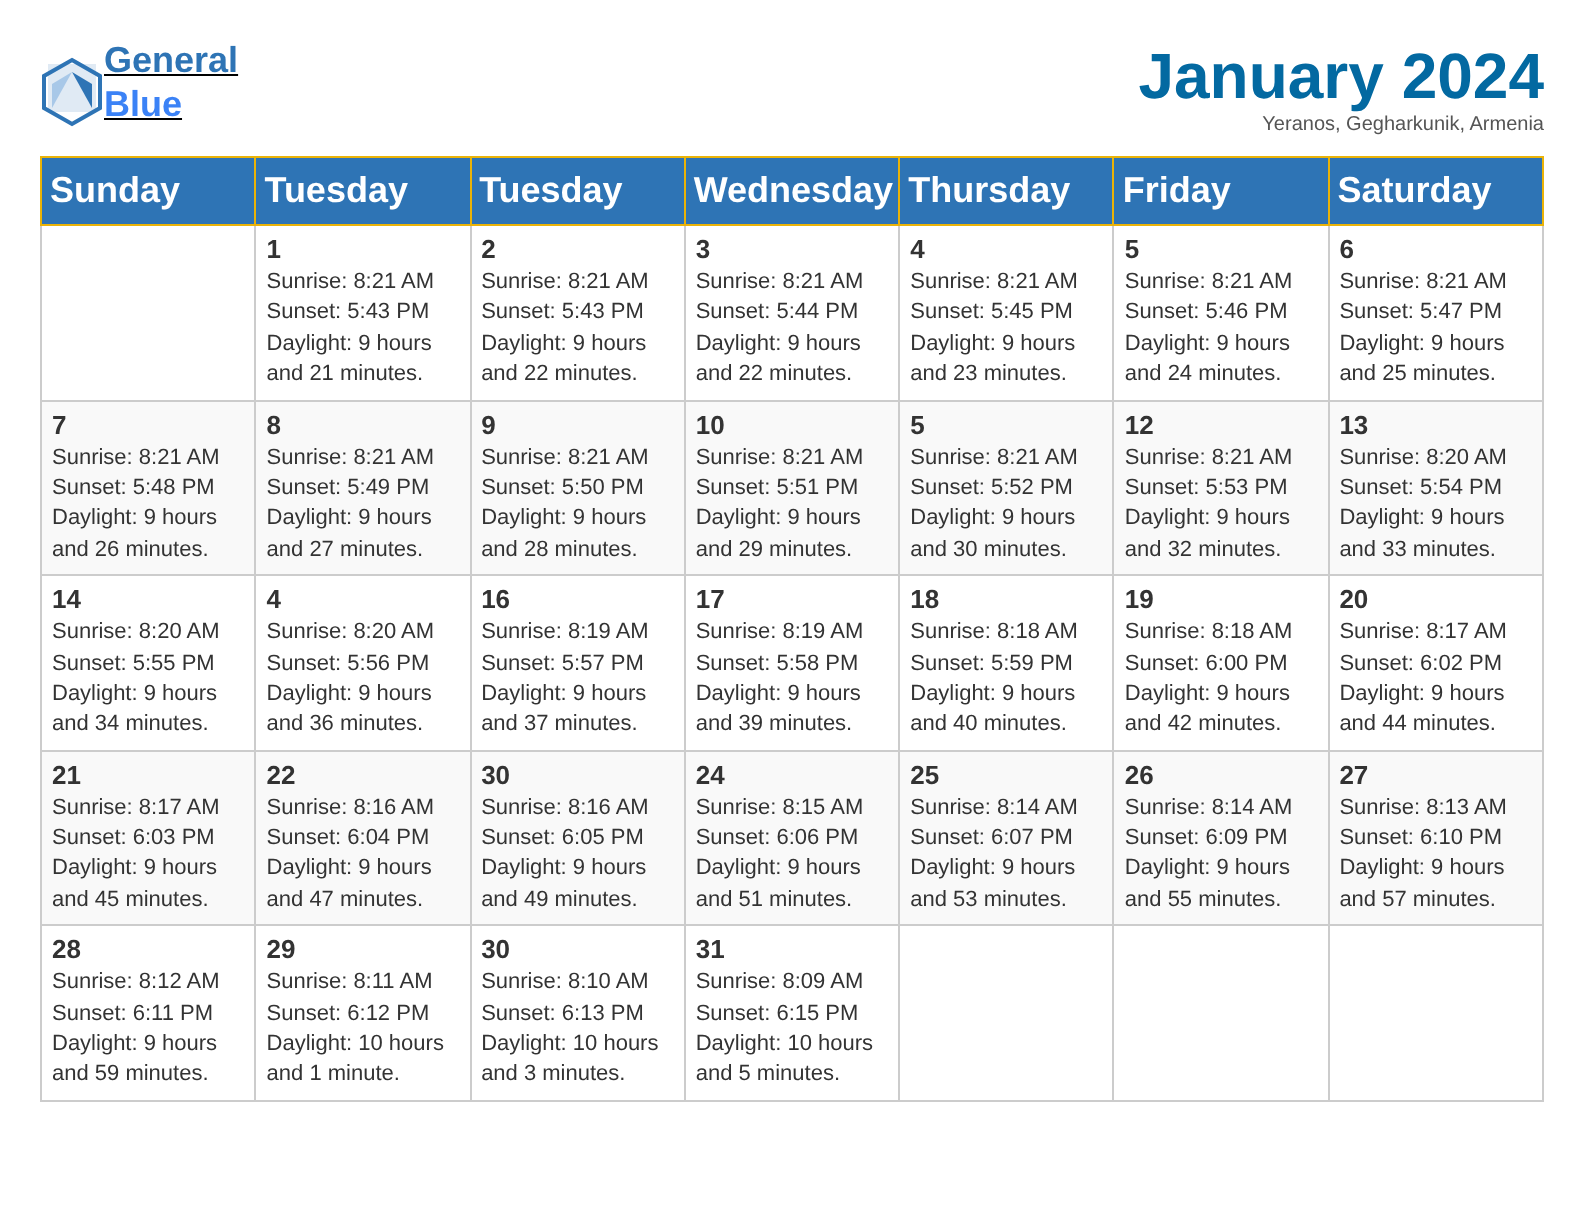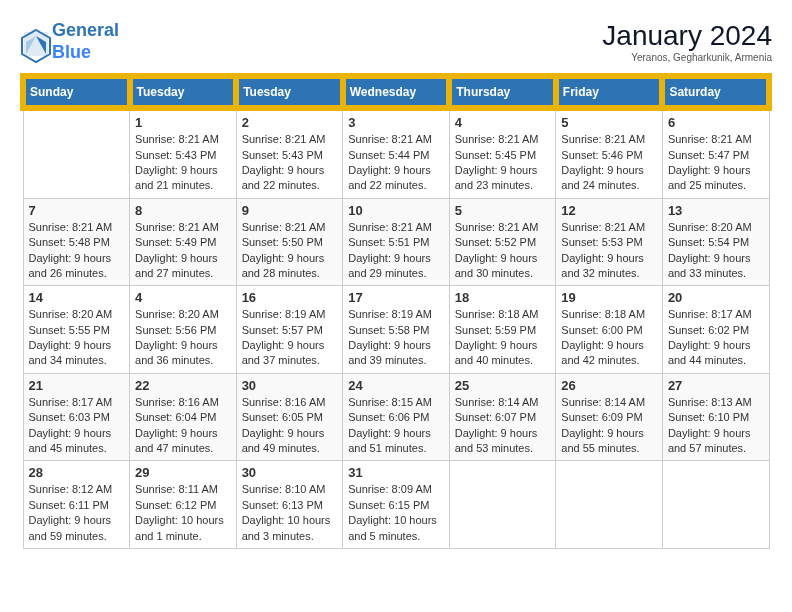--- a/index.html
+++ b/index.html
@@ -12,61 +12,62 @@
     }
     .header {
       display: flex;
       justify-content: space-between;
       align-items: flex-start;
       margin-bottom: 10px;
     }
     .logo {
       display: flex;
       align-items: center;
+      text-decoration: underline;
     }
     .logo-text {
       font-size: 18px;
       font-weight: bold;
       color: #333;
       line-height: 1.2;
     }
     .logo-text span {
       color: #2e74b5;
     }
     .logo-icon {
       width: 28px;
       height: 28px;
       margin-right: 4px;
       position: relative;
     }
     .title-block {
       text-align: right;
     }
     .month-title {
-      font-size: 28px;
-      font-weight: normal;
-      color: #0f172a;
+      font-size: 32px;
+      font-weight: bold;
+      color: #0369a1;
     }
     .location-title {
       font-size: 10px;
       color: #555;
     }
     table {
       width: 100%;
       border-collapse: collapse;
       table-layout: fixed;
     }
     thead tr th {
       background-color: #2e74b5;
       color: #fff;
-      font-size: 12px;
+      font-size: 18px;
       font-weight: bold;
       padding: 6px 4px;
       text-align: left;
-      border: 6px solid #eab308;
+      border: 1px solid #eab308;
     }
     tbody tr td {
       border: 1px solid #ccc;
       vertical-align: top;
       padding: 4px 5px;
       height: 80px;
       font-size: 11px;
       color: #333;
       background: #fff;
     }

